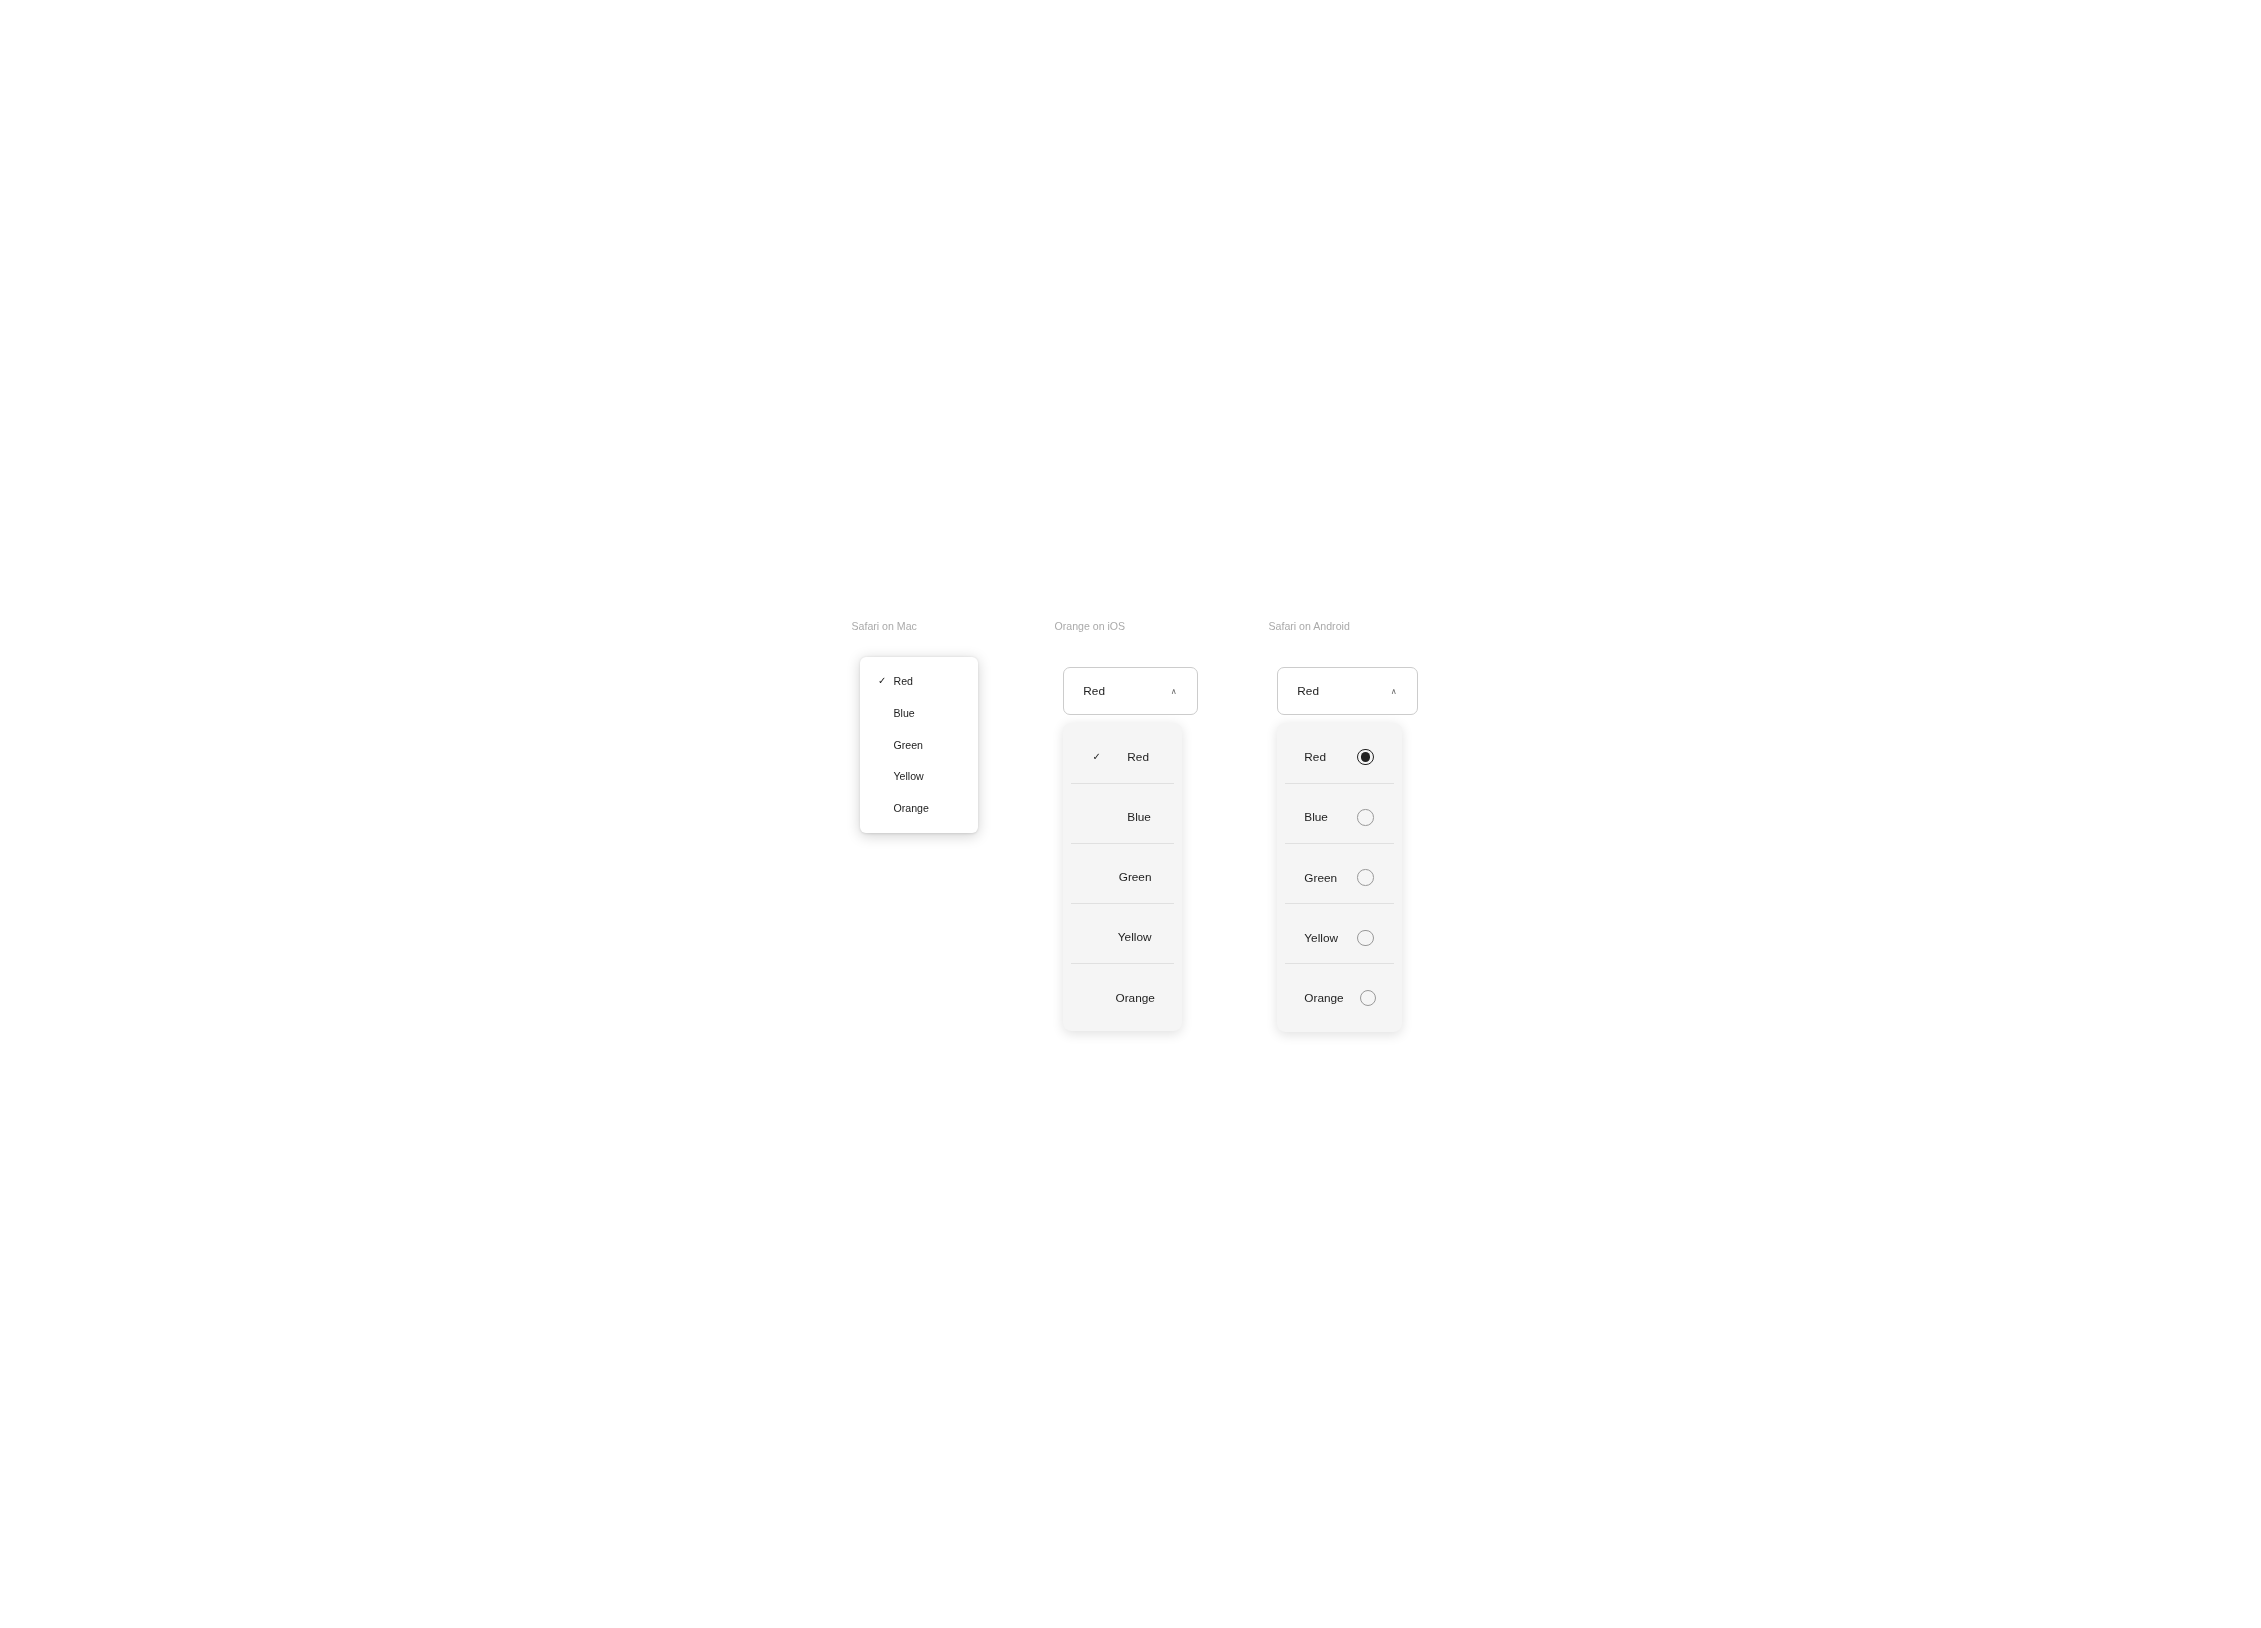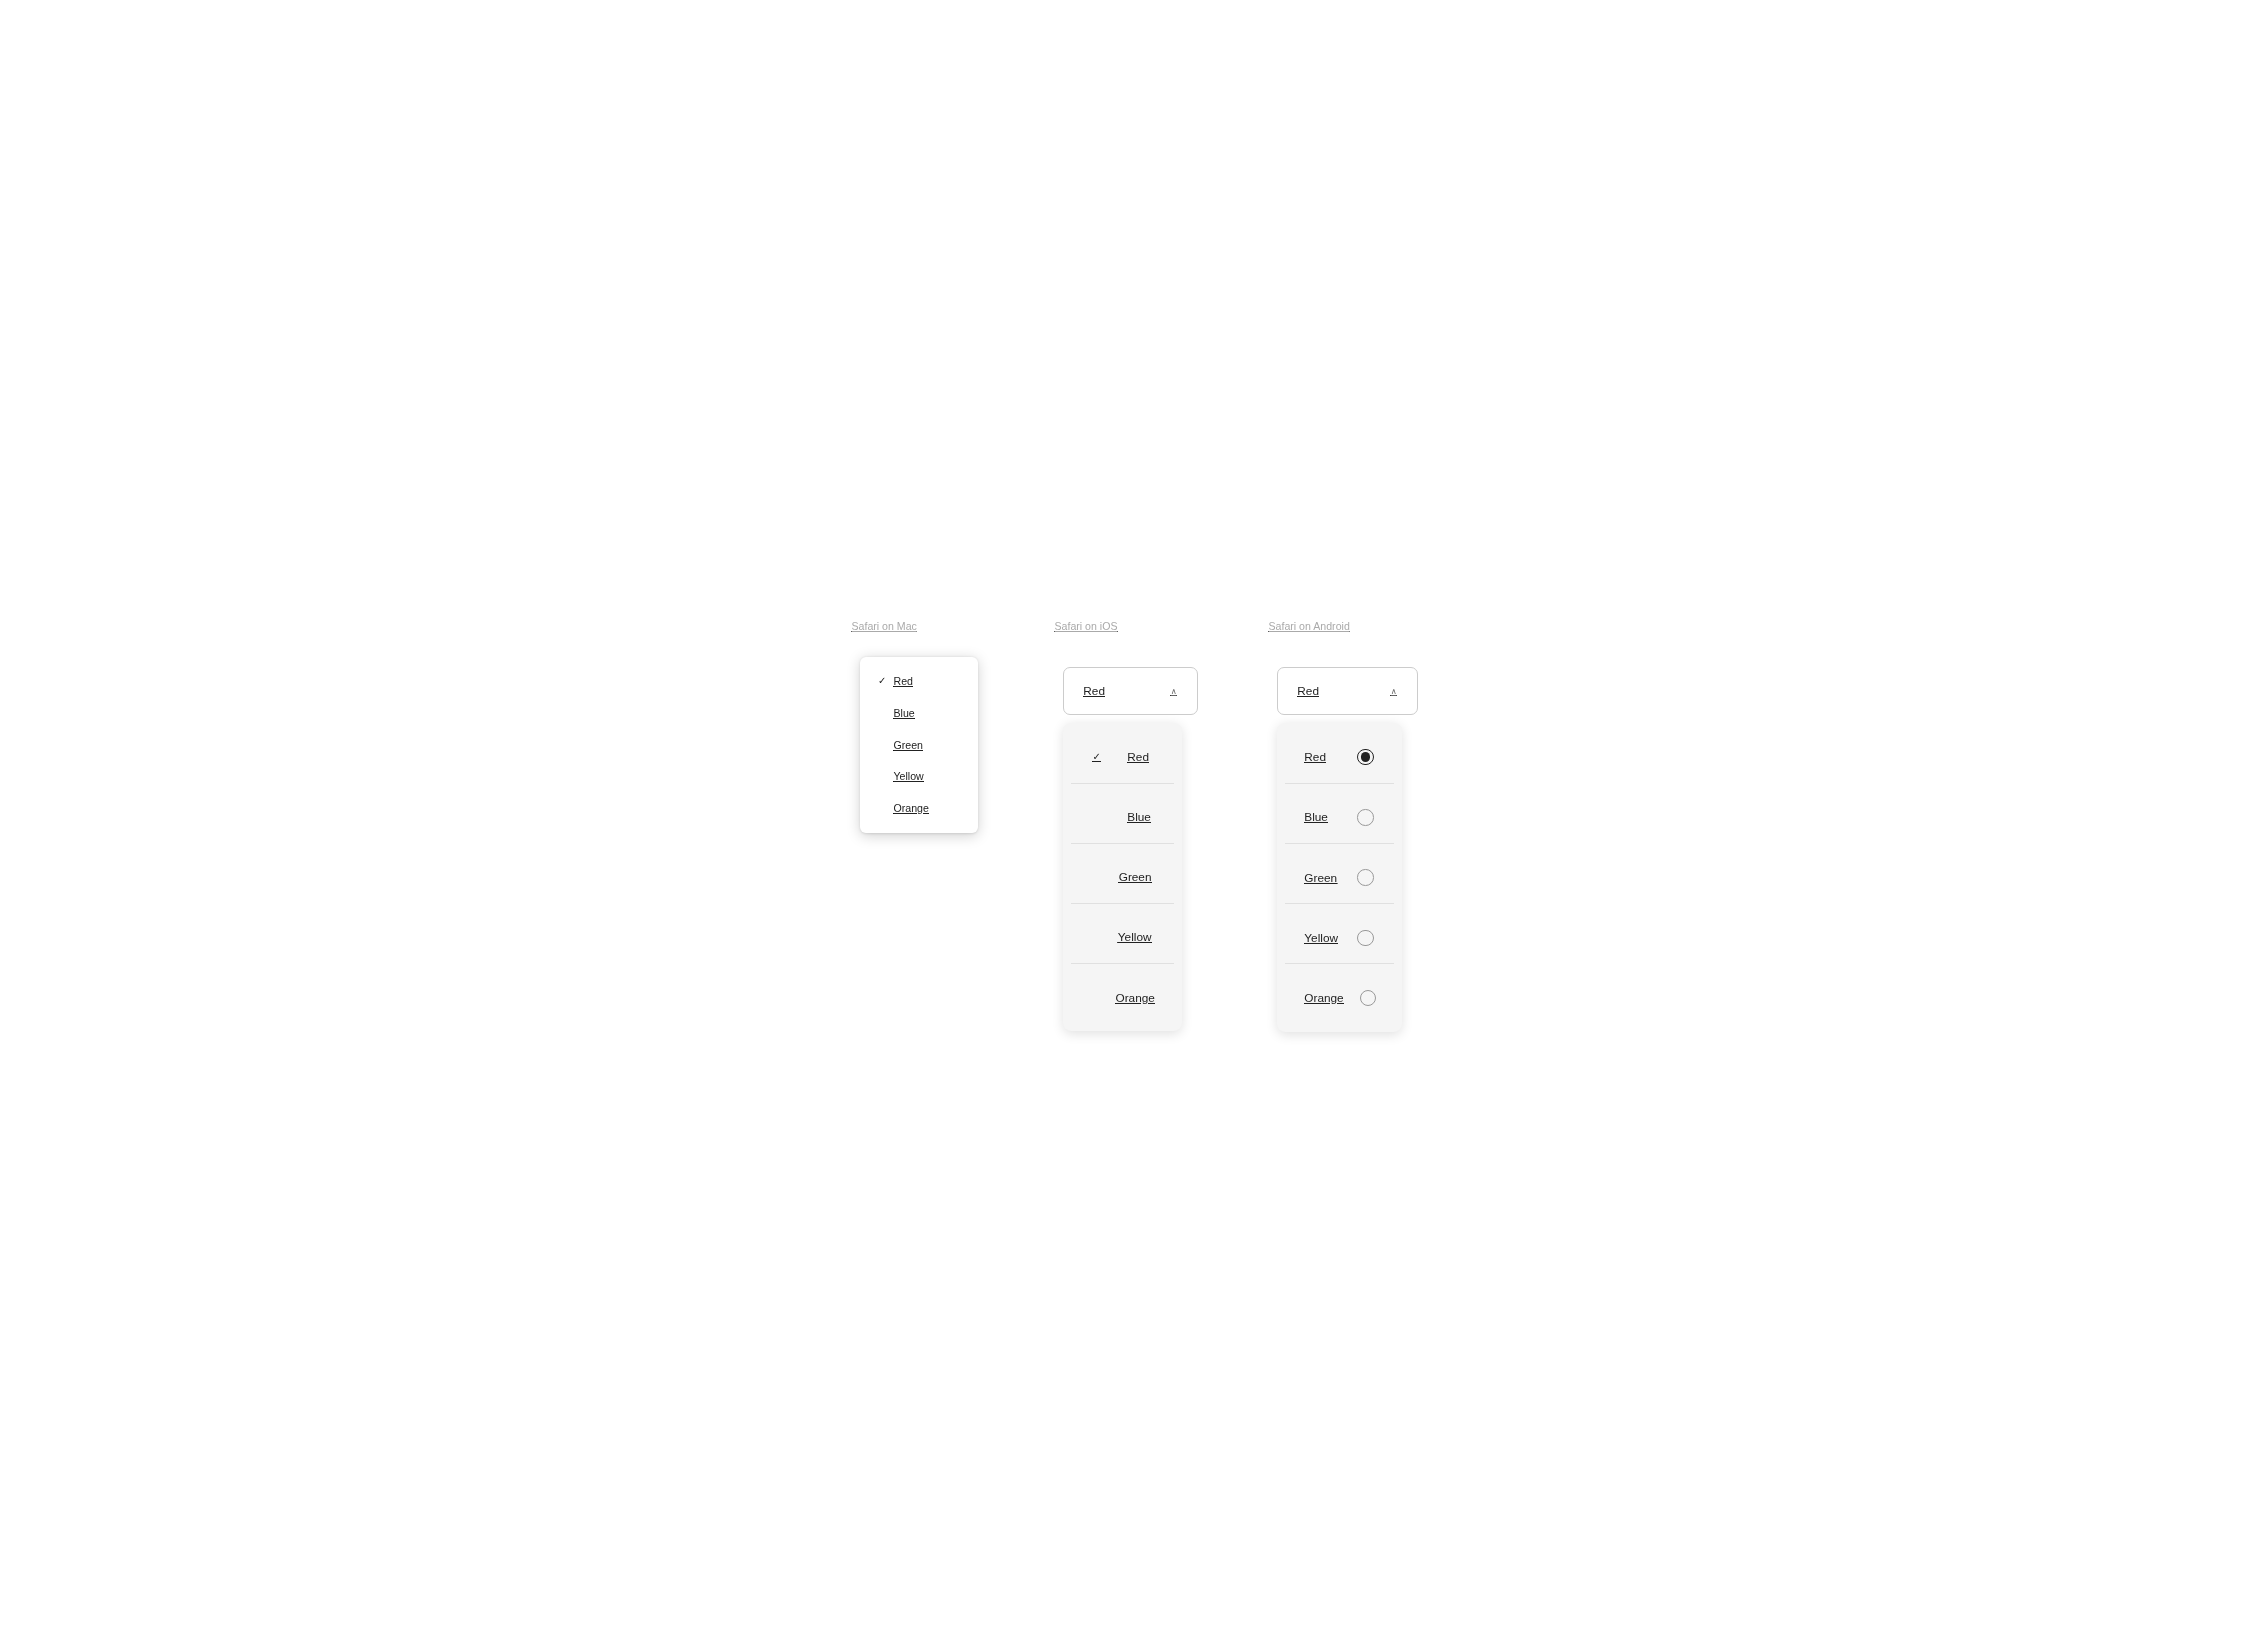--- a/index.html
+++ b/index.html
@@ -1,19 +1,18 @@
 <!DOCTYPE html>
 <html style="font-size:9.4px"><head>
   <meta charset="utf-8">
   <style>
     * {
       box-sizing: border-box;
       margin: 8px;
       padding: 0;
-      text-decoration: underline;
     }
 
     body {
       background: #ffffff;
       font-family: -apple-system, BlinkMacSystemFont, 'Helvetica Neue', Arial, sans-serif;
       display: flex;
       justify-content: center;
       align-items: center;
       min-height: 100vh;
       padding: 35px;
@@ -211,21 +210,21 @@
         <div class="mac-dropdown-item selected">Red</div>
         <div class="mac-dropdown-item">Blue</div>
         <div class="mac-dropdown-item">Green</div>
         <div class="mac-dropdown-item">Yellow</div>
         <div class="mac-dropdown-item">Orange</div>
       </div>
     </div>
   </div>
 
   <div class="column">
-    <span class="column-title">Safari on iOS</span>
+    <span class="column-title">Orange on iOS</span>
     <div class="ios-container">
       <button class="ios-select-button">
         <span>Red</span>
         <span class="ios-chevron">∧</span>
       </button>
       <div class="ios-dropdown">
         <div class="ios-dropdown-item selected">
           <span class="ios-check">✓</span>
           <span class="ios-item-text">Red</span>
         </div>

